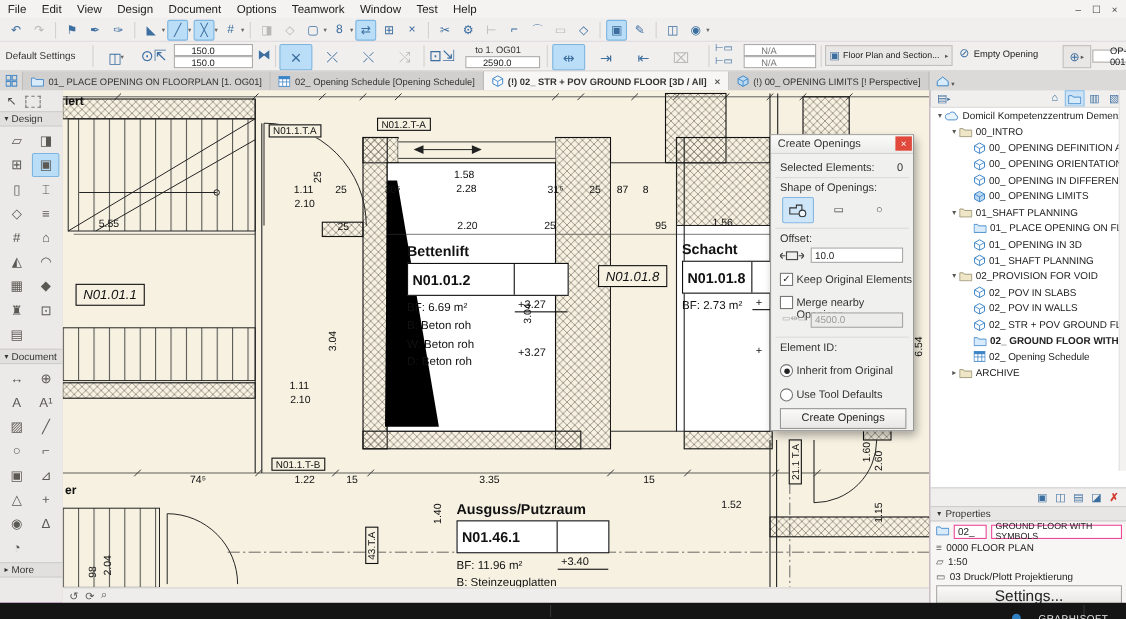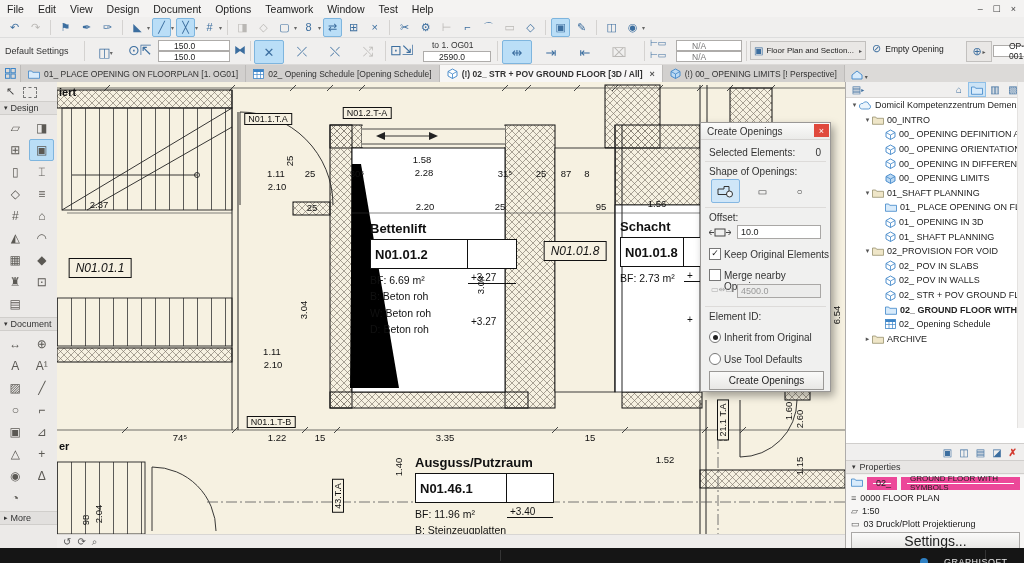--- a/index.html
+++ b/index.html
@@ -81,21 +81,21 @@
   .tree-row.sel{font-weight:bold;}
   .tree-arrow{width:9px;font-size:7px;color:#555;text-align:center;flex:none;}
   .tree-ico{margin-right:3px;display:flex;flex:none;}
   #tree-scroll{position:absolute;right:0;top:0;width:7px;height:346px;background:#f3f2f1;border-left:1px solid #e4e2e0;}
   #nav-actions{position:absolute;left:0;top:361px;width:179px;height:17px;background:#f0efee;border-top:1px solid #d0cecc;display:flex;align-items:center;justify-content:flex-end;gap:7px;padding-right:8px;box-sizing:border-box;}
   #nav-actions span{font-size:10px;color:#3c6e9f;}
   #nav-actions .del{color:#d33a2f;font-weight:bold;}
   #props-head{position:absolute;left:0;top:378px;width:179px;height:14px;background:#e8e6e4;border-top:1px solid #d0cecc;border-bottom:1px solid #d0cecc;display:flex;align-items:center;gap:4px;padding-left:6px;box-sizing:border-box;font-size:9px;color:#333;}
   #props{position:absolute;left:0;top:393px;width:179px;height:73px;background:#f7f6f5;font-size:9px;}
   .prop-row{display:flex;align-items:center;gap:4px;padding:1.5px 5px;color:#222;}
-  .prop-field{background:#fff;border:6px solid #ec4899;height:13px;display:flex;align-items:center;padding:0 3px;box-sizing:border-box;}
+  .prop-field{background:#fff;border:1px solid #ec4899;height:13px;display:flex;align-items:center;padding:0 3px;box-sizing:border-box;}
   #settings-btn{margin:2px 5px;height:15px;background:linear-gradient(#fafaf9,#e8e7e5);border:1px solid #aaa8a6;display:flex;align-items:center;justify-content:center;font-size:14px;color:#222;}
   
   #statusbar{position:absolute;left:0;top:548px;width:1024px;height:15px;background:#151515;}
   #statusbar .seg{position:absolute;top:2px;width:1px;height:11px;background:#343434;}
   #brand{position:absolute;left:920px;top:0;height:27px;display:flex;align-items:center;gap:16px;}
   #brand .dot{width:8px;height:8px;border-radius:50%;background:#2f80c3;}
   #brand .txt{color:#e8e8e8;font-size:9px;letter-spacing:.5px;}
   #brand .id{color:#9fb6c9;font-size:9px;}
 </style>
 </head>
@@ -405,21 +405,21 @@
 
       <line x1="295" y1="131" x2="650" y2="131" stroke="#333" stroke-width="0.6"></line>
       <line x1="10" y1="131" x2="175" y2="131" stroke="#333" stroke-width="0.6"></line>
 
       <g stroke="#555" stroke-width="0.8" fill="none" stroke-dasharray="11 3 2 3">
         <line x1="150" y1="420" x2="788" y2="420"></line>
         <line x1="661" y1="318" x2="661" y2="452"></line>
       </g>
     </svg>
     <div id="plan-texts">
-        <span class="dim" style="left: 42px; top: 122px;">2.37</span>
+        <span class="dim" style="left: 42px; top: 122px;">5.55</span>
         <span class="dim" style="left: 219px; top: 91px;">1.11</span>
         <span class="dim" style="left: 220px; top: 104px;">2.10</span>
         <span class="dim rot" style="left: 232px; top: 79px;">25</span>
         <span class="dim" style="left: 253px; top: 91px;">25</span>
         <span class="dim" style="left: 255px; top: 125px;">25</span>
         <span class="dim" style="left: 300px; top: 91px;">30⁵</span>
         <span class="dim" style="left: 365px; top: 77px;">1.58</span>
         <span class="dim" style="left: 367px; top: 90px;">2.28</span>
         <span class="dim" style="left: 448px; top: 91px;">31⁵</span>
         <span class="dim" style="left: 484px; top: 91px;">25</span>

